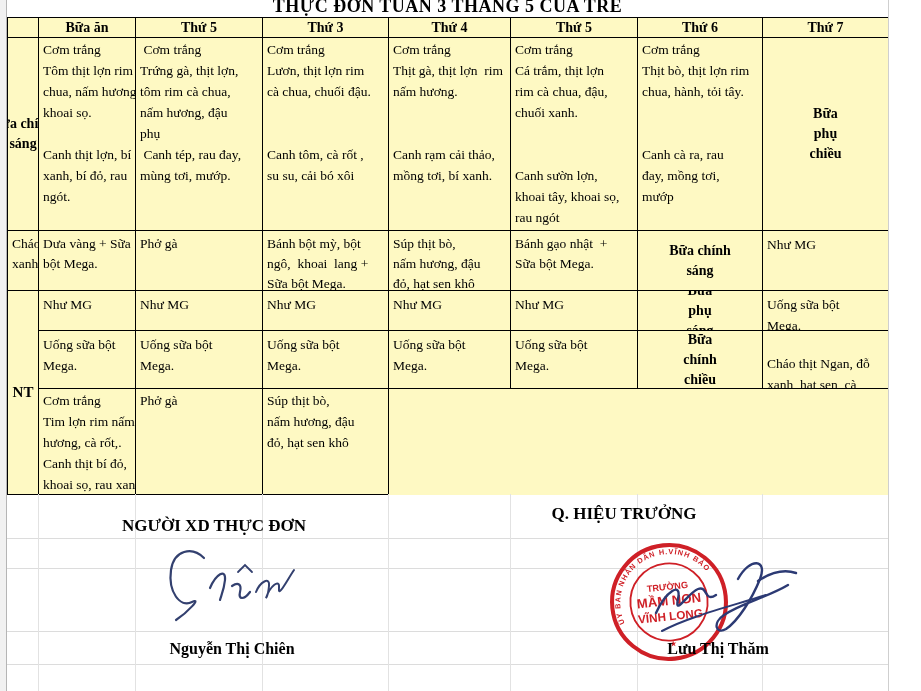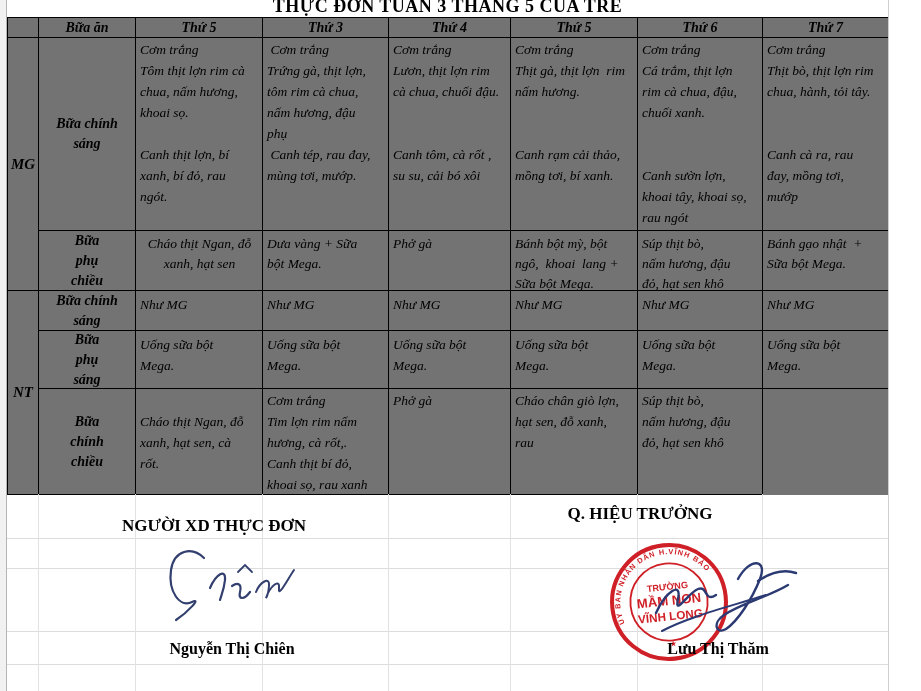--- a/index.html
+++ b/index.html
@@ -19,22 +19,21 @@
     position:absolute;left:7px;top:-4px;width:881px;text-align:center;
     font-size:18px;font-weight:bold;letter-spacing:.5px;white-space:nowrap;
   }
   
   .menu-table{
     position:absolute;left:7px;top:17px;
     display:grid;
     grid-template-columns:31px 97px 127px 126px 122px 127px 125px 126px;
     grid-template-rows:20px 193px 60px 40px 58px 106px;
     border-top:1px solid #000;border-left:1px solid #000;
-    background:#737373;
-    font-style:italic;
+    background:#fef9c3;
   }
   .cell{
     border-right:1px solid #000;border-bottom:1px solid #000;
     box-sizing:border-box;overflow:hidden;
     font-size:13.5px;line-height:21px;
     padding:1px 3px 0 4px;
     white-space:pre;
   }
   .hdr{font-weight:bold;text-align:center;font-size:14px;line-height:18px;padding:1px 0 0 0;}
   .grp{
@@ -68,21 +67,20 @@
 
   <div class="cell hdr"></div>
   <div class="cell hdr">Bữa ăn</div>
   <div class="cell hdr">Thứ 5</div>
   <div class="cell hdr">Thứ 3</div>
   <div class="cell hdr">Thứ 4</div>
   <div class="cell hdr">Thứ 5</div>
   <div class="cell hdr">Thứ 6</div>
   <div class="cell hdr">Thứ 7</div>
 
-  <div class="cell grp grp-mg">MG</div>
   <div class="cell grp grp-nt">NT</div>
 
   <div class="cell meal">Bữa chính
 sáng</div>
   <div class="cell">Cơm trắng
 Tôm thịt lợn rim cà
 chua, nấm hương,
 khoai sọ.
 
 Canh thịt lợn, bí
@@ -175,43 +173,40 @@
   <div class="cell">
 Cháo thịt Ngan, đỗ
 xanh, hạt sen, cà
 rốt.</div>
   <div class="cell">Cơm trắng
 Tim lợn rim nấm
 hương, cà rốt,.
 Canh thịt bí đỏ,
 khoai sọ, rau xanh</div>
   <div class="cell">Phở gà</div>
-  <div class="cell">Cháo chân giò lợn,
-hạt sen, đỗ xanh,
-rau</div>
   <div class="cell">Súp thịt bò,
 nấm hương, đậu
 đỏ, hạt sen khô</div>
 </div>
 
 <div class="hline" style="left:7px;top:538px;width:881px;"></div>
 <div class="hline" style="left:7px;top:568px;width:881px;"></div>
 <div class="hline" style="left:7px;top:631px;width:881px;"></div>
 <div class="hline" style="left:7px;top:664px;width:881px;"></div>
 <div class="vline" style="left:38px;top:494px;height:197px;"></div>
 <div class="vline" style="left:135px;top:494px;height:197px;"></div>
 <div class="vline" style="left:262px;top:494px;height:197px;"></div>
 <div class="vline" style="left:388px;top:494px;height:197px;"></div>
 <div class="vline" style="left:510px;top:494px;height:197px;"></div>
 <div class="vline" style="left:637px;top:494px;height:197px;"></div>
 <div class="vline" style="left:762px;top:494px;height:197px;"></div>
 <div class="vline" style="left:888px;top:0;height:691px;background:#cfcfcf;"></div>
 
 <div class="foot-head" style="left:38px;top:516px;width:352px;">NGƯỜI XD THỰC ĐƠN</div>
-<div class="foot-head" style="left:460px;top:504px;width:360px;">Q. HIỆU TRƯỞNG</div>
+<div class="foot-head" style="left:444px;top:504px;width:360px;">Q. HIỆU TRƯỞNG</div>
 
 <svg class="sig-left" width="140" height="84" viewBox="0 0 140 84">
   <g fill="none" stroke="#33406f" stroke-width="2.2" stroke-linecap="round">
     <path d="M46,16 C34,4 16,8 13,28 C10,50 22,66 34,60 C44,55 30,70 18,78"></path>
     <path d="M52,46 C58,32 68,26 67,38 C66,48 63,54 62,58"></path>
     <path d="M74,44 C80,40 84,42 82,50 C80,58 86,58 92,50"></path>
     <path d="M80,30 l7,-7 l7,7" stroke-width="1.8"></path>
     <path d="M98,50 C102,40 112,34 111,44 C110,54 108,56 108,56 C112,44 122,36 121,46 C120,56 128,40 136,28" stroke-width="2"></path>
   </g>
 </svg>

